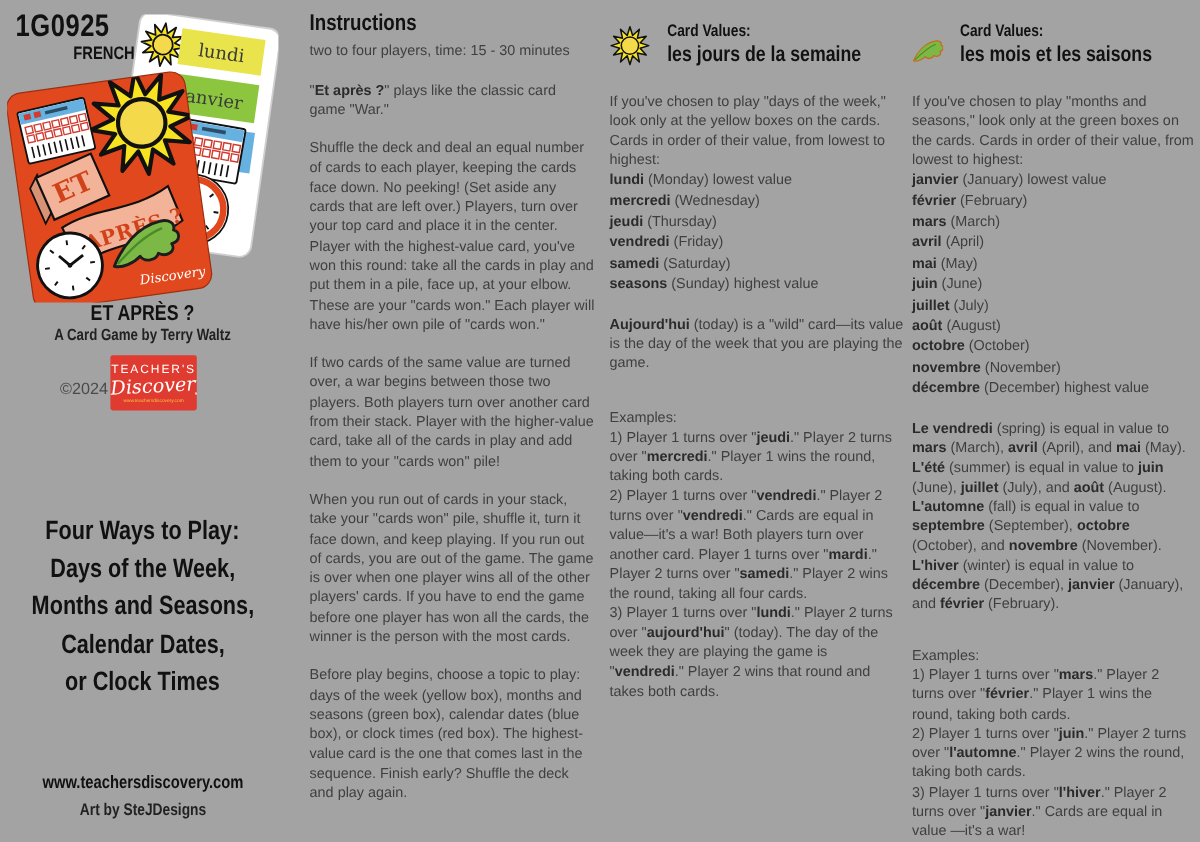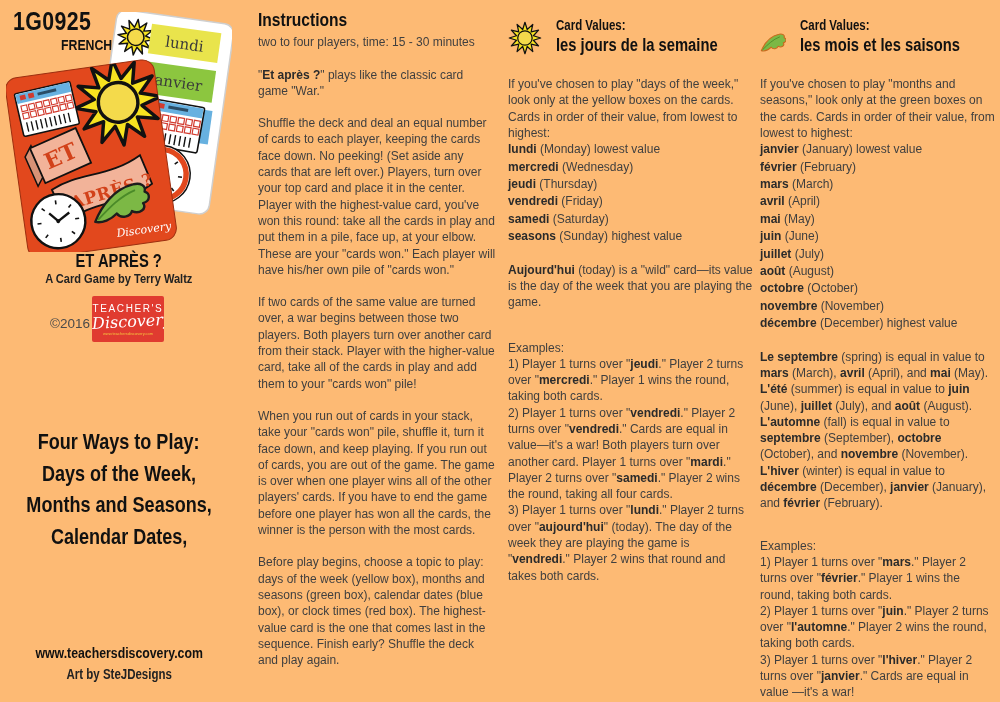--- a/index.html
+++ b/index.html
@@ -1,16 +1,16 @@
 <!DOCTYPE html>
 <html><head>
 <meta charset="utf-8">
 <style>
   html,body{margin:0;padding:0;background:#888;}
-  .page{position:relative;width:1000px;height:702px;background:#fdba74;overflow:hidden;
+  .page{position:relative;width:1000px;height:702px;background:#a3a3a3;overflow:hidden;
         font-family:"Liberation Sans",sans-serif;color:#3f3f3f;}
   .hd{font-weight:700;color:#111;}
   .cond{display:inline-block;transform:scaleX(.82);transform-origin:0 50%;white-space:nowrap;}
   .cond-c{display:inline-block;transform:scaleX(.82);transform-origin:50% 50%;white-space:nowrap;}
   b{font-weight:700;color:#2b2b2b;}
 
   
   .left{position:absolute;left:0;top:0;width:238px;height:702px;}
   .pcode{position:absolute;left:13px;top:8px;line-height:1;}
   .pcode .big{font-size:26px;letter-spacing:.5px;}
@@ -166,32 +166,33 @@
             <circle r="2" fill="#111"></circle>
           </g>
           <text x="100" y="228" font-size="11" font-style="italic" fill="#ffffff">Discovery</text>
         </g>
       </g>
     </svg>
 
     <div class="title hd"><span class="cond-c">ET APRÈS ?</span></div>
     <div class="subtitle"><span class="cond-c">A Card Game by Terry Waltz</span></div>
 
-    <div class="copyright">©2016</div>
+    <div class="copyright">©2024</div>
     <div class="logo">
       <div class="l1">TEACHER'S</div>
       <div class="l2">Discovery</div>
       <div class="l3">www.teachersdiscovery.com</div>
     </div>
 
     <div class="fourways">
       <div class="fw-line"><span class="cond-c">Four Ways to Play:</span></div>
       <div class="fw-line"><span class="cond-c">Days of the Week,</span></div>
       <div class="fw-line"><span class="cond-c">Months and Seasons,</span></div>
       <div class="fw-line"><span class="cond-c">Calendar Dates,</span></div>
+      <div class="fw-line"><span class="cond-c">or Clock Times</span></div>
     </div>
 
     <div class="site hd"><span class="cond-c">www.teachersdiscovery.com</span></div>
     <div class="credit"><span class="cond-c">Art by SteJDesigns</span></div>
   </aside>
 
   <section class="col col-ins">
     <h2 class="hd"><span class="cond">Instructions</span></h2>
     <div class="players">two to four players, time: 15 - 30 minutes</div>
     <p class="para">"<b>Et après ?</b>" plays like the classic card game "War."</p>
@@ -245,21 +246,21 @@
       <div class="vrow"><b>avril</b> (April)</div>
       <div class="vrow"><b>mai</b> (May)</div>
       <div class="vrow"><b>juin</b> (June)</div>
       <div class="vrow"><b>juillet</b> (July)</div>
       <div class="vrow"><b>août</b> (August)</div>
       <div class="vrow"><b>octobre</b> (October)</div>
       <div class="vrow"><b>novembre</b> (November)</div>
       <div class="vrow"><b>décembre</b> (December) highest value</div>
     </div>
     <div class="seasons">
-      <div><b>Le septembre</b> (spring) is equal in value to <b>mars</b> (March), <b>avril</b> (April), and <b>mai</b> (May).</div>
+      <div><b>Le vendredi</b> (spring) is equal in value to <b>mars</b> (March), <b>avril</b> (April), and <b>mai</b> (May).</div>
       <div><b>L'été</b> (summer) is equal in value to <b>juin</b> (June), <b>juillet</b> (July), and <b>août</b> (August).</div>
       <div><b>L'automne</b> (fall) is equal in value to <b>septembre</b> (September), <b>octobre</b> (October), and <b>novembre</b> (November).</div>
       <div><b>L'hiver</b> (winter) is equal in value to <b>décembre</b> (December), <b>janvier</b> (January), and <b>février</b> (February).</div>
     </div>
     <p class="exlabel mon-ex" style="margin-top:26px;">Examples:</p>
     <div class="exrow">1) Player 1 turns over "<b>mars</b>." Player 2 turns over "<b>février</b>." Player 1 wins the round, taking both cards.</div>
     <div class="exrow">2) Player 1 turns over "<b>juin</b>." Player 2 turns over "<b>l'automne</b>." Player 2 wins the round, taking both cards.</div>
     <div class="exrow">3) Player 1 turns over "<b>l'hiver</b>." Player 2 turns over "<b>janvier</b>." Cards are equal in value —it's a war!</div>
   </section>
 

